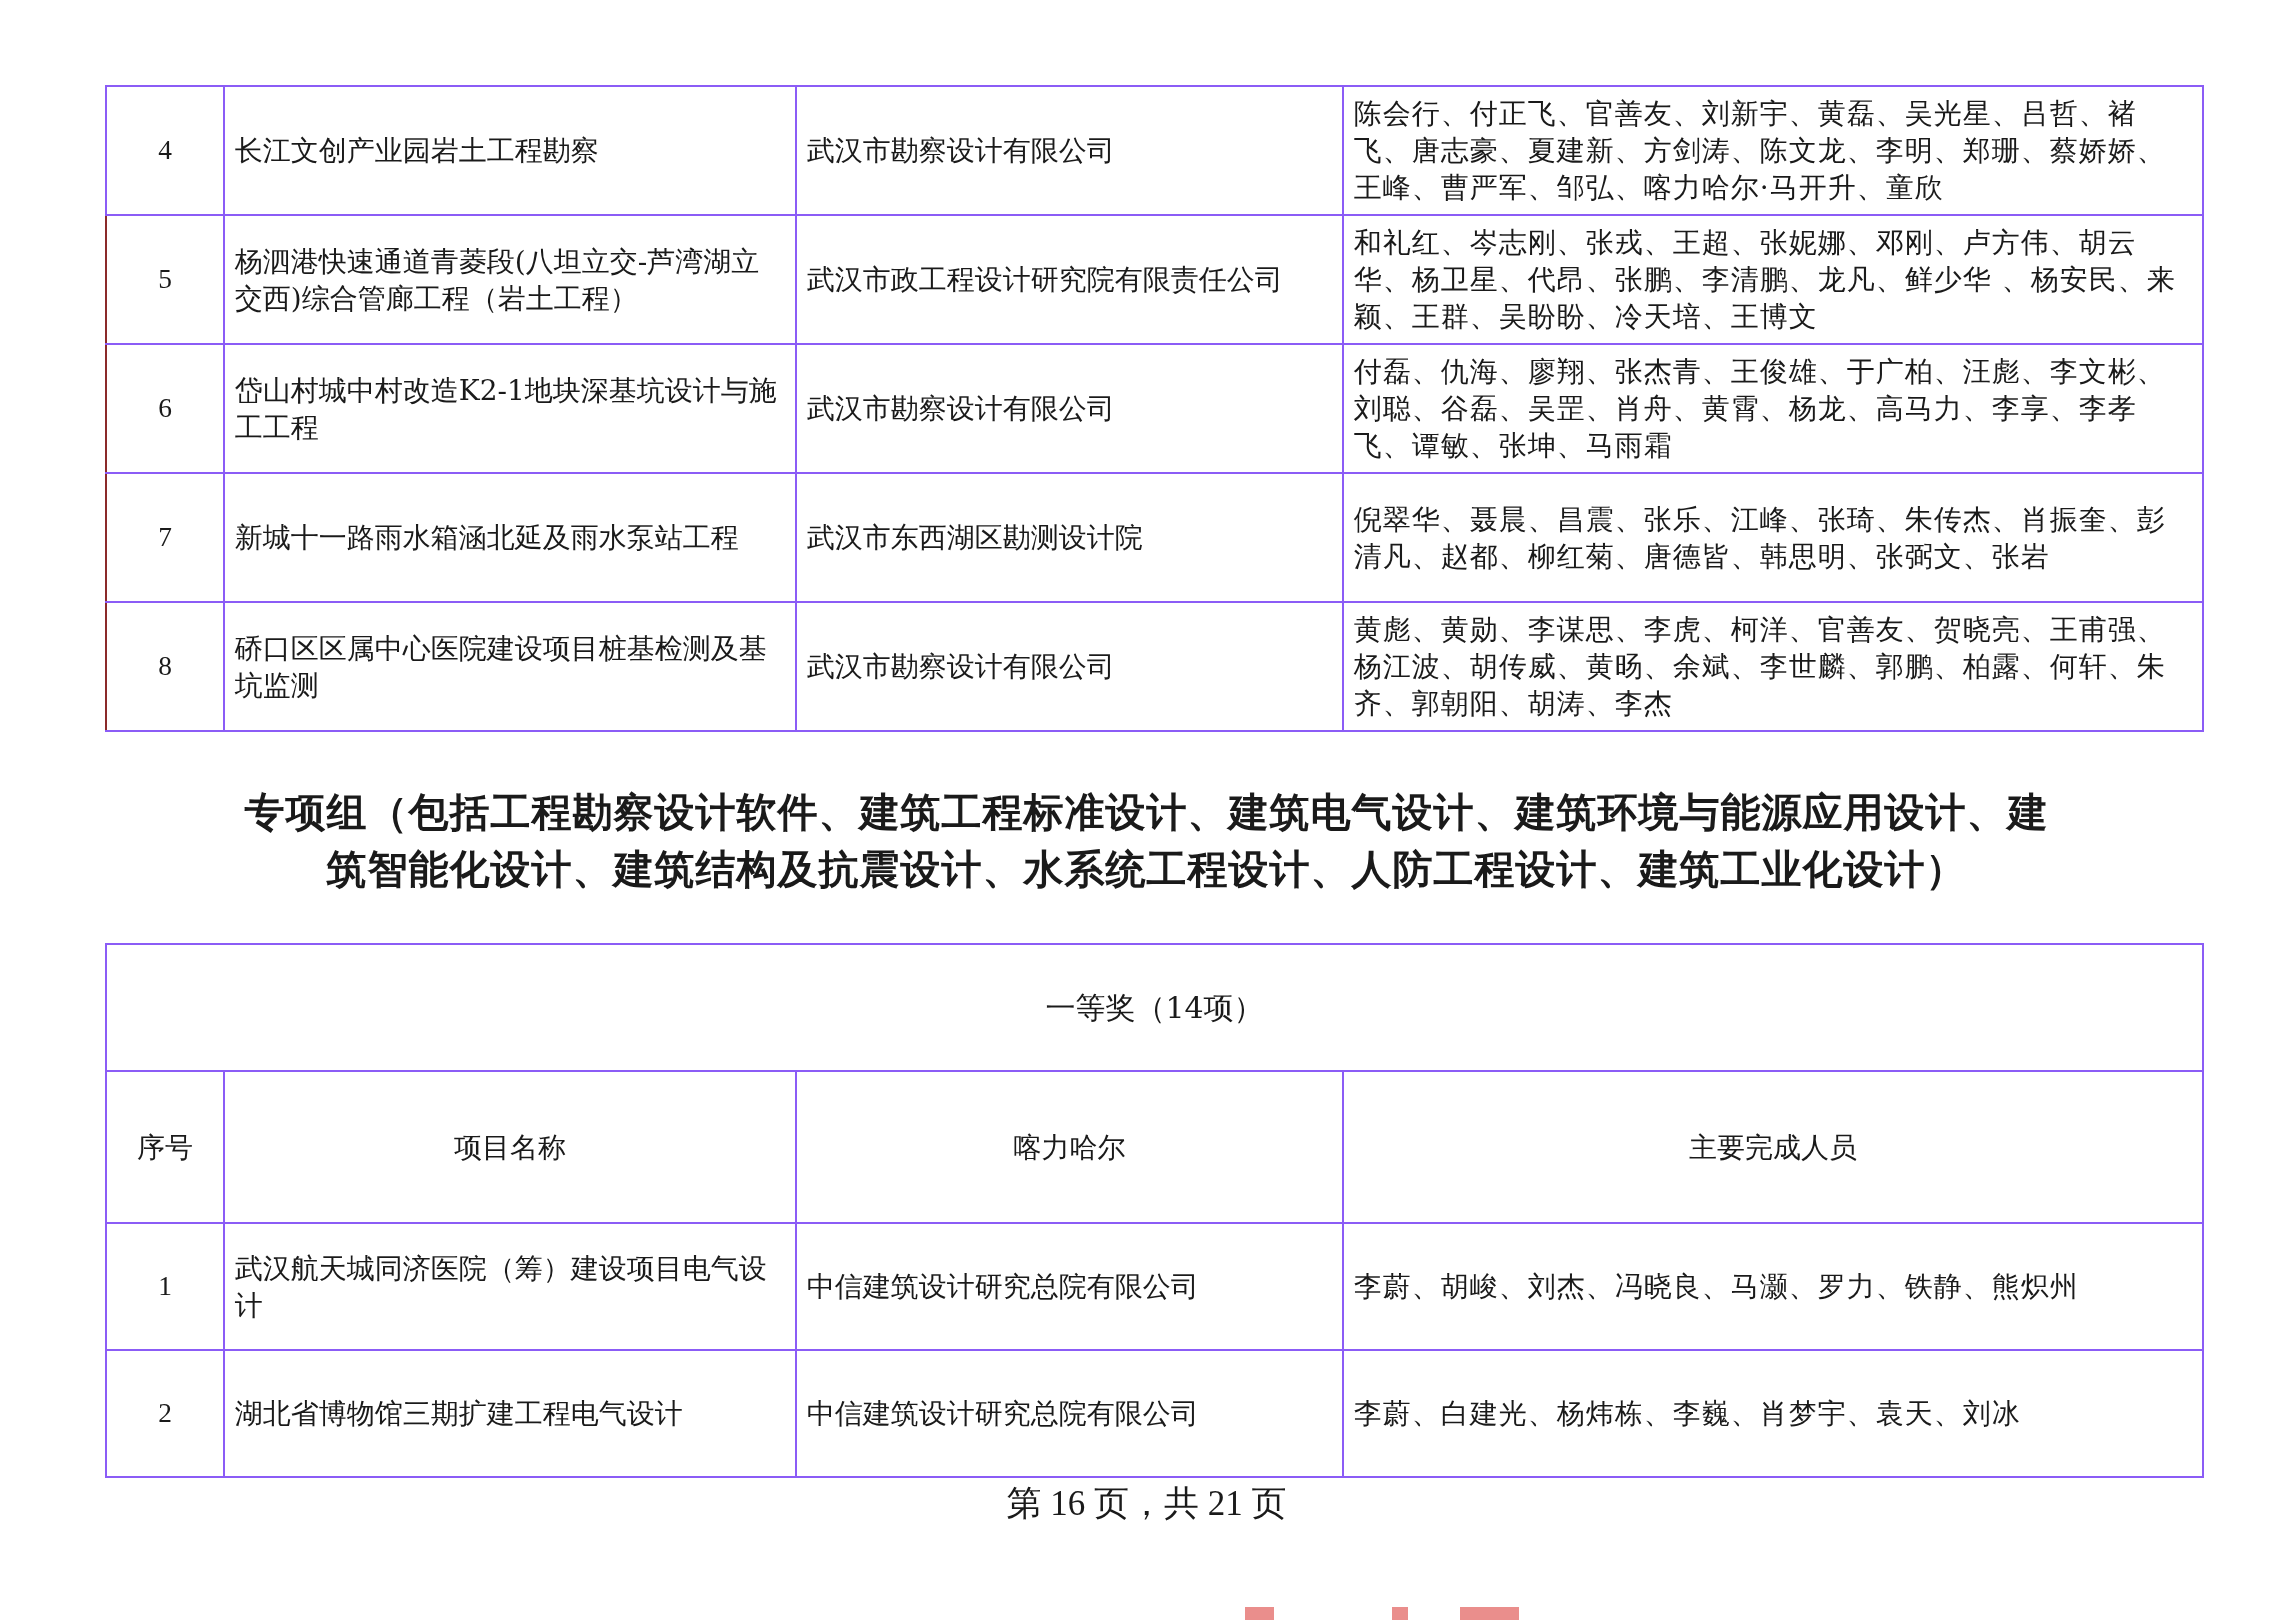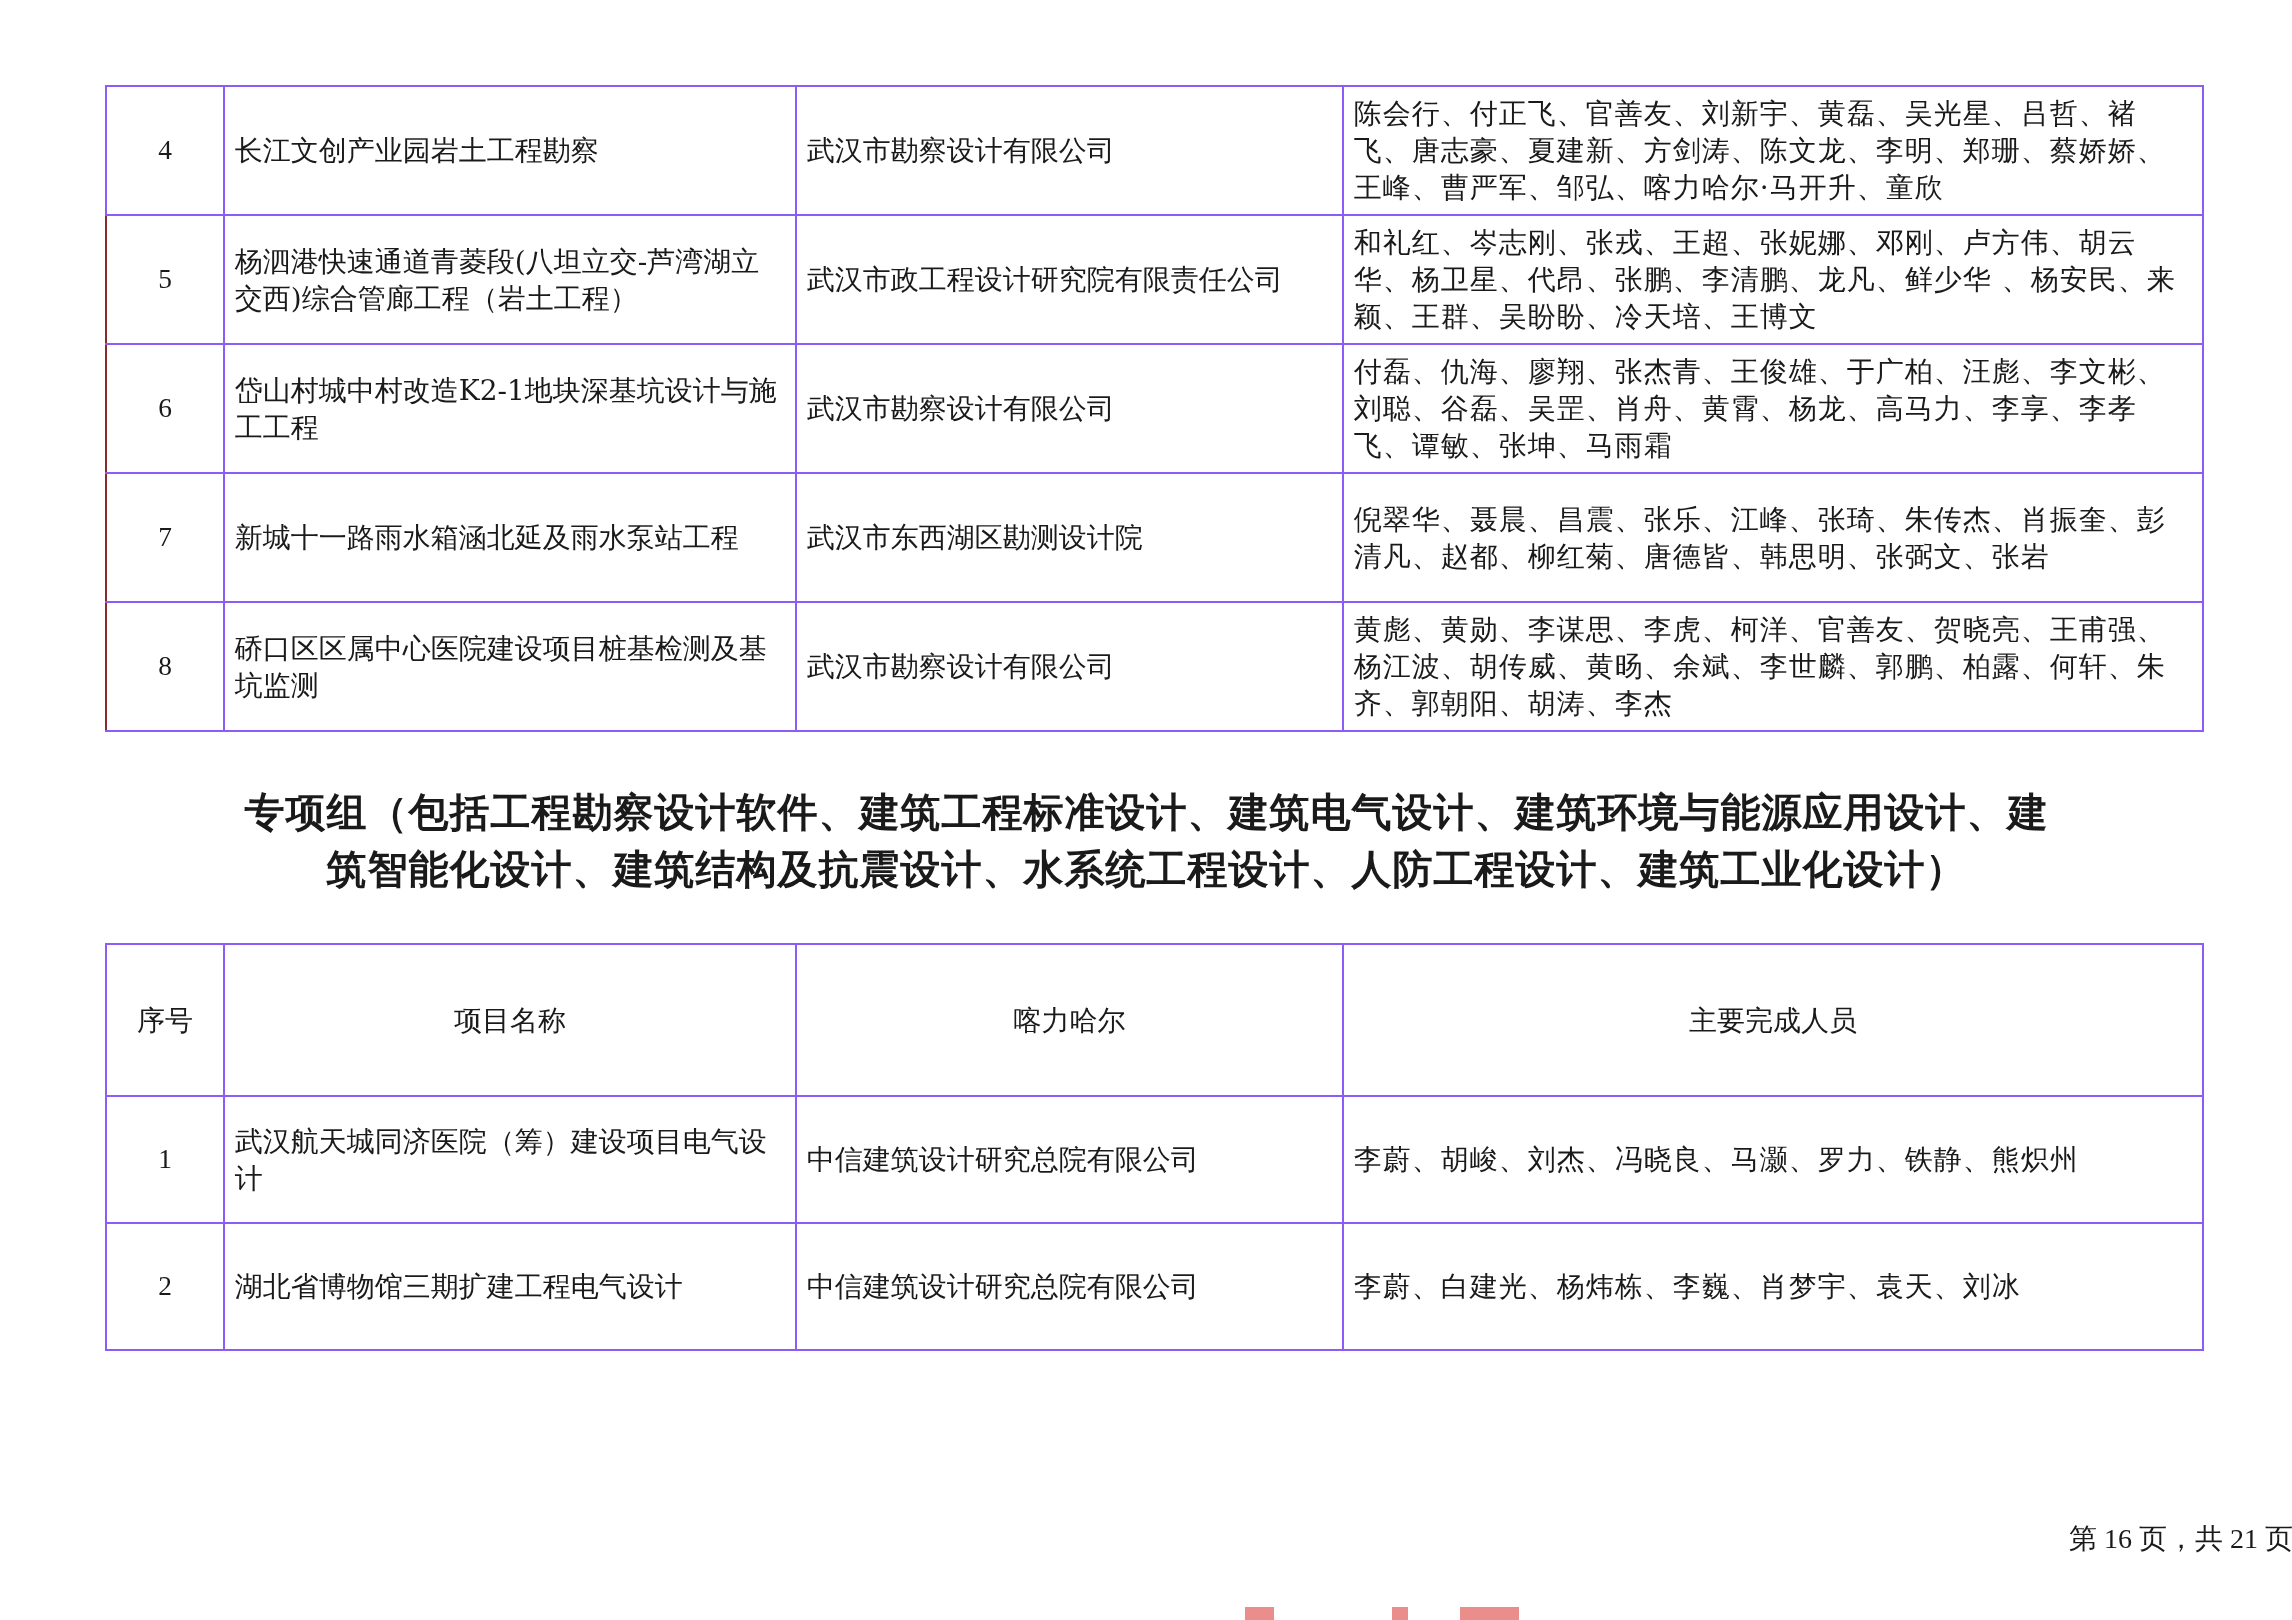--- a/index.html
+++ b/index.html
@@ -14,22 +14,22 @@
   .t1 td.num.red-edge { border-left-color: #8b2a2a; }
   .t2 { top: 943px; width: 2097px; }
   .t2 tr.title-row { height: 127px; }
   .t2 tr.hdr-row { height: 152px; }
   .t2 tr.data-row { height: 127px; }
   .t2 td.title { text-align: center; font-size: 30px; }
   .t2 td.hdr { text-align: center; font-size: 28px; }
   .section-heading { position: absolute; left: 98px; width: 2097px; top: 784px;
       text-align: center; font-family: "DejaVu Sans", sans-serif; font-weight: bold;
       font-size: 40px; line-height: 57px; letter-spacing: 1px; }
-  .footer { position: absolute; top: 1520px; left: 0; width: 100%; text-align: right;
-      font-family: "Liberation Serif", serif; font-size: 28px; }
+  .footer { position: absolute; top: 1480px; left: 0; width: 100%; text-align: center;
+      font-family: "Liberation Serif", serif; font-size: 35px; }
   .stamp { position: absolute; top: 1607px; height: 12.7px; background: #d9322e; opacity: 0.55; }
 </style>
 </head>
 <body>
 
 <table class="t1">
   <colgroup>
     <col style="width:118px">
       <col style="width:572px">
       <col style="width:547px">
@@ -75,20 +75,23 @@
 </div>
 
 <table class="t2">
   <colgroup>
     <col style="width:118px">
       <col style="width:572px">
       <col style="width:547px">
       <col style="width:860px">
   </colgroup>
   <tbody>
+      <tr class="title-row">
+    <td class="title" colspan="4">一等奖（14项）</td>
+  </tr>
   <tr class="hdr-row">
     <td class="hdr">序号</td>
     <td class="hdr">项目名称</td>
     <td class="hdr">喀力哈尔</td>
     <td class="hdr">主要完成人员</td>
   </tr>
   <tr class="data-row">
     <td class="num">1</td>
     <td>武汉航天城同济医院（筹）建设项目电气设计</td>
     <td>中信建筑设计研究总院有限公司</td>

